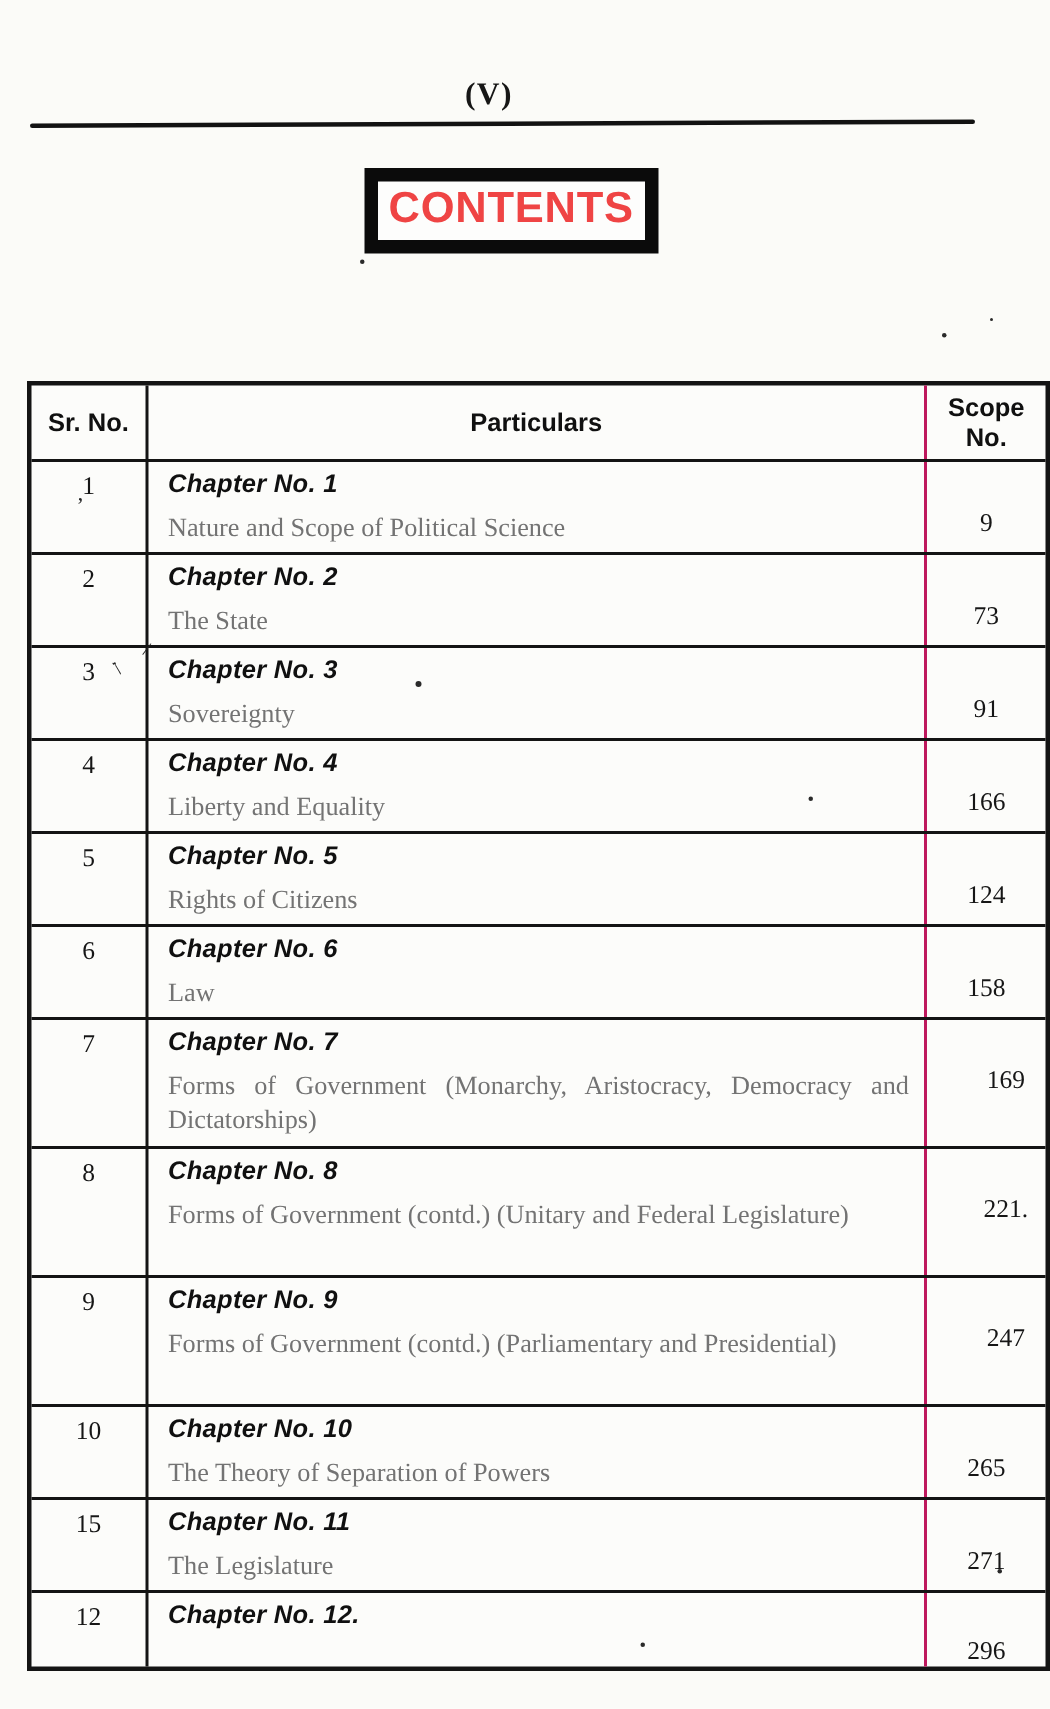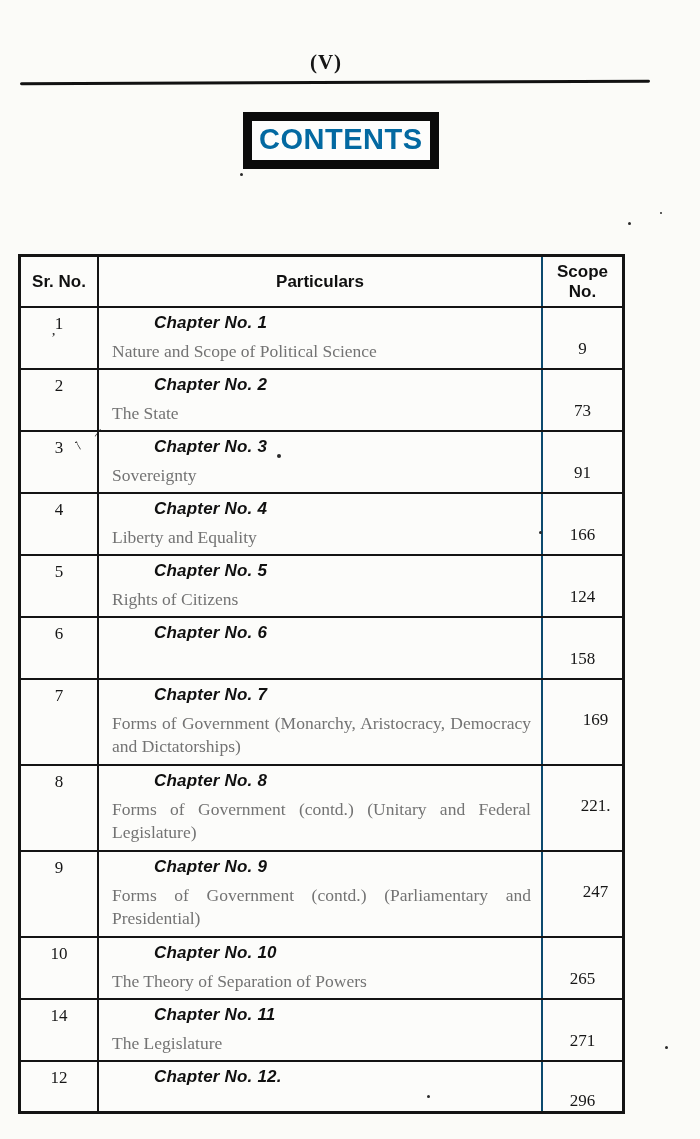--- a/index.html
+++ b/index.html
@@ -28,43 +28,43 @@
   
   .contents-box{
     position:absolute;left:243px;top:112px;
     border:9px solid #0b0b0b;
     background:#fdfdfc;
     padding:3px 7px 4px 7px;
   }
   .contents-box .t{
     font-family:"Liberation Sans", sans-serif;
     font-weight:bold;font-size:29px;letter-spacing:0.5px;
-    color:#0369a1;line-height:1.1;
+    color:#ef4444;line-height:1.1;
   }
 
   
   .toc-table{
-    position:absolute;left:18px;top:254px;width:607px;
+    position:absolute;left:18px;top:254px;width:682px;
     border:3px solid #141414;
     background:#fcfcfa;
     box-sizing:border-box;
   }
   .row{
     display:grid;
     grid-template-columns:76px 1fr 79px;
     border-top:2px solid #141414;
     box-sizing:border-box;
   }
   .row.header{border-top:none;height:49px;}
   .row.normal{height:62px;}
   .row.tall{height:86px;}
   .row.last{height:51px;}
 
   .cell{box-sizing:border-box;}
-  .cell.mid{border-left:2px solid #141414;border-right:2px solid #0c4a6e;}
+  .cell.mid{border-left:2px solid #141414;border-right:2px solid #be185d;}
 
   .hcell{
     display:flex;align-items:center;justify-content:center;
     text-align:center;
     font-family:"Liberation Sans", sans-serif;
     font-weight:bold;font-size:17px;line-height:1.15;
     color:#101010;
   }
 
   .cell.sr{
@@ -72,21 +72,20 @@
     font-family:"Liberation Serif", serif;
     font-size:17px;
   }
   .cell.particulars{padding:5px 10px 4px 13px;}
   .chapter{
     font-family:"Liberation Sans", sans-serif;
     font-weight:bold;font-style:italic;
     font-size:17px;letter-spacing:0.2px;
     color:#101010;
     margin-bottom:7px;
-    margin-left:42px;
   }
   .subtitle{
     font-family:"Liberation Serif", serif;
     font-size:17.5px;line-height:1.3;
     color:#737373;
   }
   .row.tall .subtitle{text-align:justify;}
 
   .cell.page{
     display:flex;flex-direction:column;justify-content:flex-end;align-items:center;
@@ -163,20 +162,21 @@
         <div class="chapter">Chapter No. 5</div>
         <div class="subtitle">Rights of Citizens</div>
       </div>
       <div class="cell page">124</div>
     </div>
 
     <div class="row normal">
       <div class="cell sr">6</div>
       <div class="cell mid particulars">
         <div class="chapter">Chapter No. 6</div>
+        <div class="subtitle">Law</div>
       </div>
       <div class="cell page">158</div>
     </div>
 
     <div class="row tall">
       <div class="cell sr">7</div>
       <div class="cell mid particulars">
         <div class="chapter">Chapter No. 7</div>
         <div class="subtitle">Forms of Government (Monarchy, Aristocracy, Democracy and Dictatorships)</div>
       </div>
@@ -204,21 +204,21 @@
     <div class="row normal">
       <div class="cell sr">10</div>
       <div class="cell mid particulars">
         <div class="chapter">Chapter No. 10</div>
         <div class="subtitle">The Theory of Separation of Powers</div>
       </div>
       <div class="cell page">265</div>
     </div>
 
     <div class="row normal">
-      <div class="cell sr">14</div>
+      <div class="cell sr">15</div>
       <div class="cell mid particulars">
         <div class="chapter">Chapter No. 11</div>
         <div class="subtitle">The Legislature</div>
       </div>
       <div class="cell page">271</div>
     </div>
 
     <div class="row last">
       <div class="cell sr">12</div>
       <div class="cell mid particulars">

